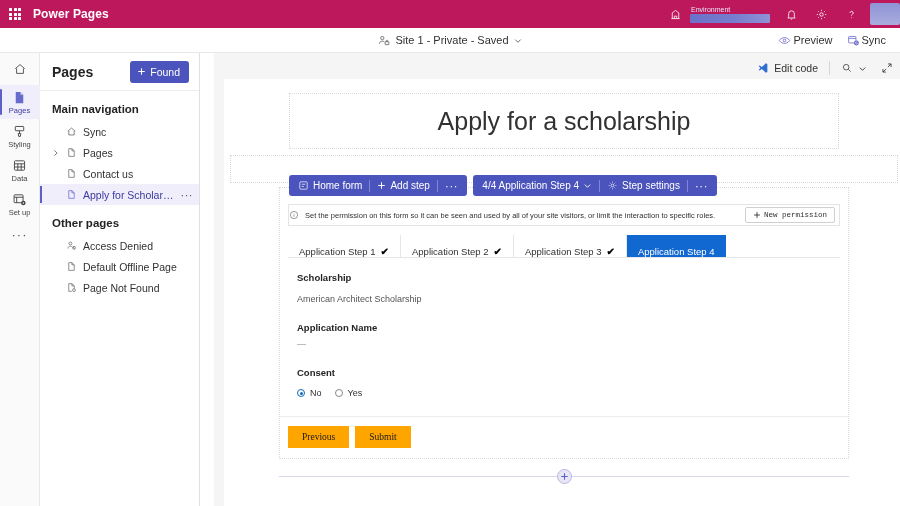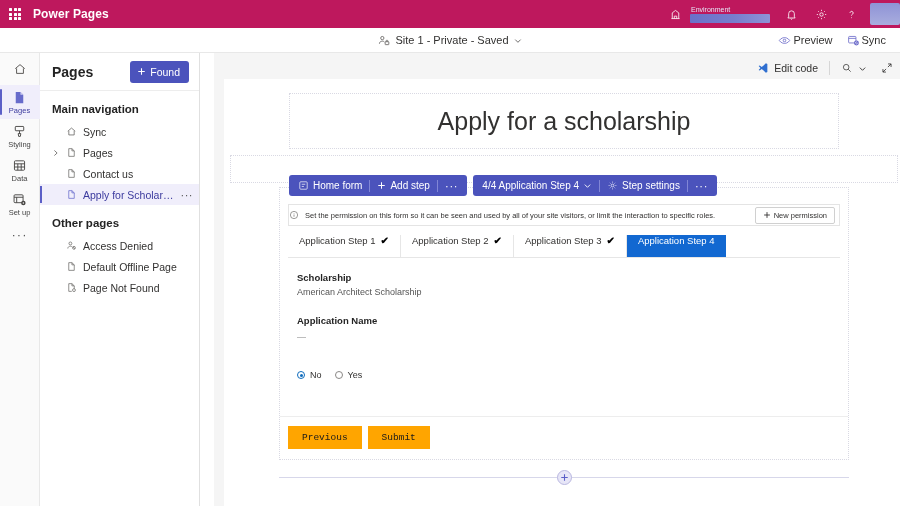--- a/index.html
+++ b/index.html
@@ -197,38 +197,38 @@
   .perm-bar {
     margin: 16px 8px 0 8px; height: 22px; border: 1px solid #e4e4e4;
     background: #fff; display: flex; align-items: center; gap: 6px;
     padding: 0 4px 0 0;
   }
   .perm-text { font-size: 7.5px; color: #323130; }
   .perm-btn {
     margin-left: auto; border: 1px solid #d0d0d0; background: #fff;
     font-size: 7.5px; color: #323130; padding: 3px 7px;
     display: flex; align-items: center; gap: 3px; cursor: pointer; border-radius: 2px;
-    font-family: Liberation Sans, sans-serif;
+    font-family: Liberation Mono, monospace;
   }
 
   .steps {
     margin: 9px 8px 0 8px; display: flex; align-items: stretch;
     border-bottom: 1px solid #e6e6e6; height: 23px;
   }
   .step {
-    display: flex; align-items: flex-start; gap: 5px;
+    display: flex; align-items: flex-end; gap: 5px;
     padding: 0 11px; font-size: 9.5px; color: #323130; cursor: pointer;
     border-right: 1px solid #e6e6e6;
   }
   .step.active { background: #1268d1; color: #ffffff; border-right: none; }
   .step .tick { font-size: 10px; font-weight: bold; color: #000; }
 
   .form-body { padding: 14px 17px 0 17px; min-height: 148px; }
   .fld-label { font-size: 9.5px; font-weight: bold; color: #242424; }
-  .fld-value { font-size: 9px; color: #555; margin-top: 4px; }
+  .fld-value { font-size: 9px; color: #555; margin-top: 11px; }
   .fld-dash { font-size: 9px; color: #9a9a9a; margin-top: 6px; letter-spacing: .5px;}
   .gap18 { height: 18px; }
   .radio-row { display: flex; align-items: center; gap: 5px; margin-top: 10px; }
   .radio {
     width: 8px; height: 8px; border-radius: 50%;
     border: 1px solid #8a8886; background: #fff; display: inline-block; position: relative;
     cursor: pointer;
   }
   .radio.checked { border-color: #0f6cbd; }
   .radio.checked::after {
@@ -237,21 +237,21 @@
   }
   .radio-lbl { font-size: 9px; color: #323130; margin-right: 8px; }
 
   .form-actions {
     display: flex; gap: 6px; padding: 9px 8px 10px 8px;
     border-top: 1px solid #ededed; margin: 10px 0 0 0;
   }
   .btn-orange {
     background: #FFA500; color: #1a1a1a; font-size: 9.5px;
     padding: 6px 14px; border: none; cursor: pointer; border-radius: 0;
-    font-family: Liberation Mono, monospace;
+    font-family: Liberation Serif, serif;
   }
 
   .add-row {
     position: relative; margin: 7px 55px 0 55px; height: 20px;
     display: flex; align-items: center; justify-content: center;
   }
   .add-line { position: absolute; left: 0; right: 0; top: 50%; height: 1px; background: #d7d7ea; }
   .add-circle {
     position: relative; width: 15px; height: 15px; border-radius: 50%;
     background: #e7e6f7; border: 1px solid #b9b7e0; color: #5b5fc7;
@@ -646,20 +646,21 @@
         <div class="fld-label">Scholarship</div>
         <div class="fld-value">American Architect Scholarship</div>
 
         <div class="gap18"></div>
 
         <div class="fld-label">Application Name</div>
         <div class="fld-dash">—</div>
 
         <div class="gap18"></div>
 
+        <div class="fld-label">Consent</div>
         <div class="radio-row">
           <span class="radio checked"></span>
           <span class="radio-lbl">No</span>
           <span class="radio"></span>
           <span class="radio-lbl">Yes</span>
         </div>
       </div>
 
       <div class="form-actions">
         <button class="btn-orange">Previous</button>

